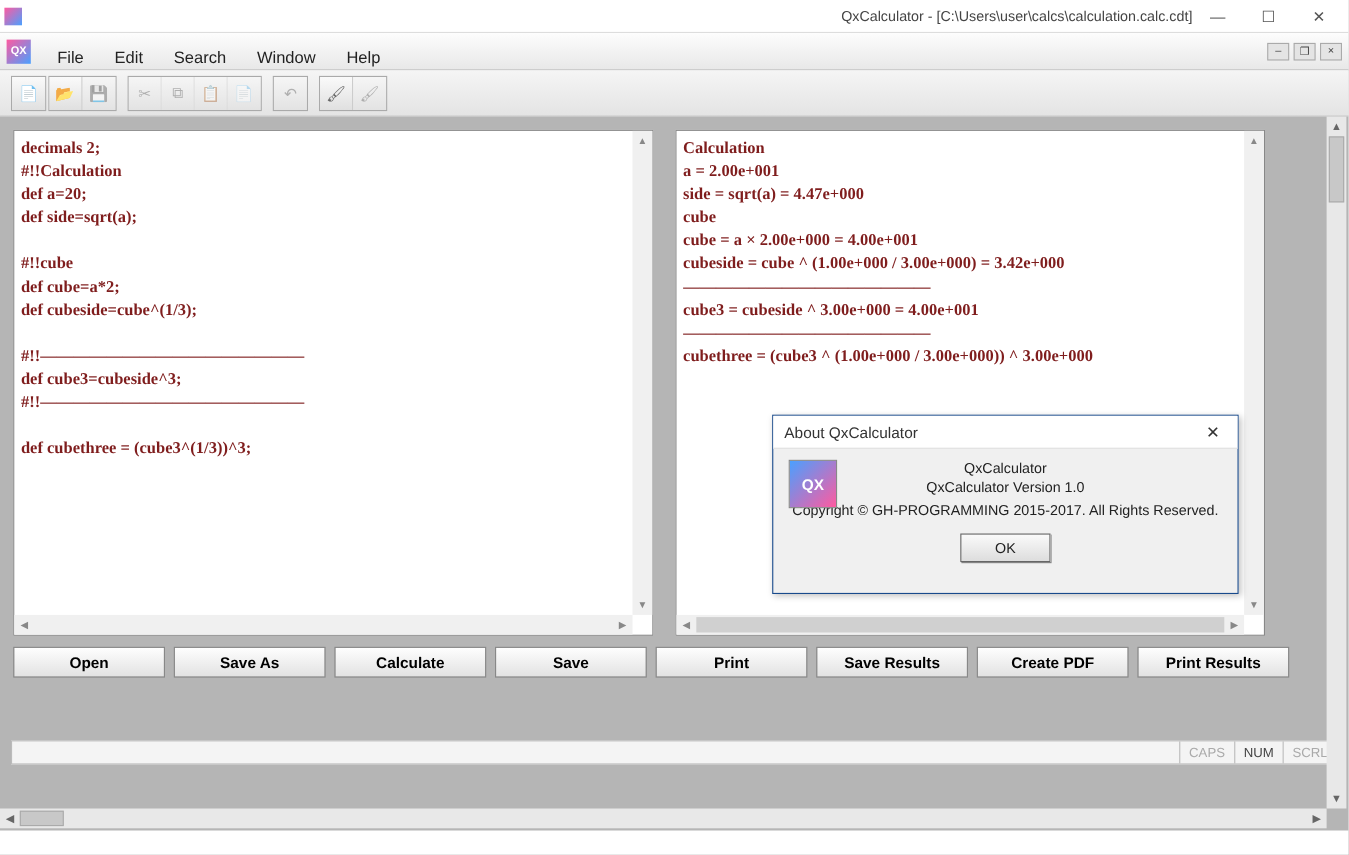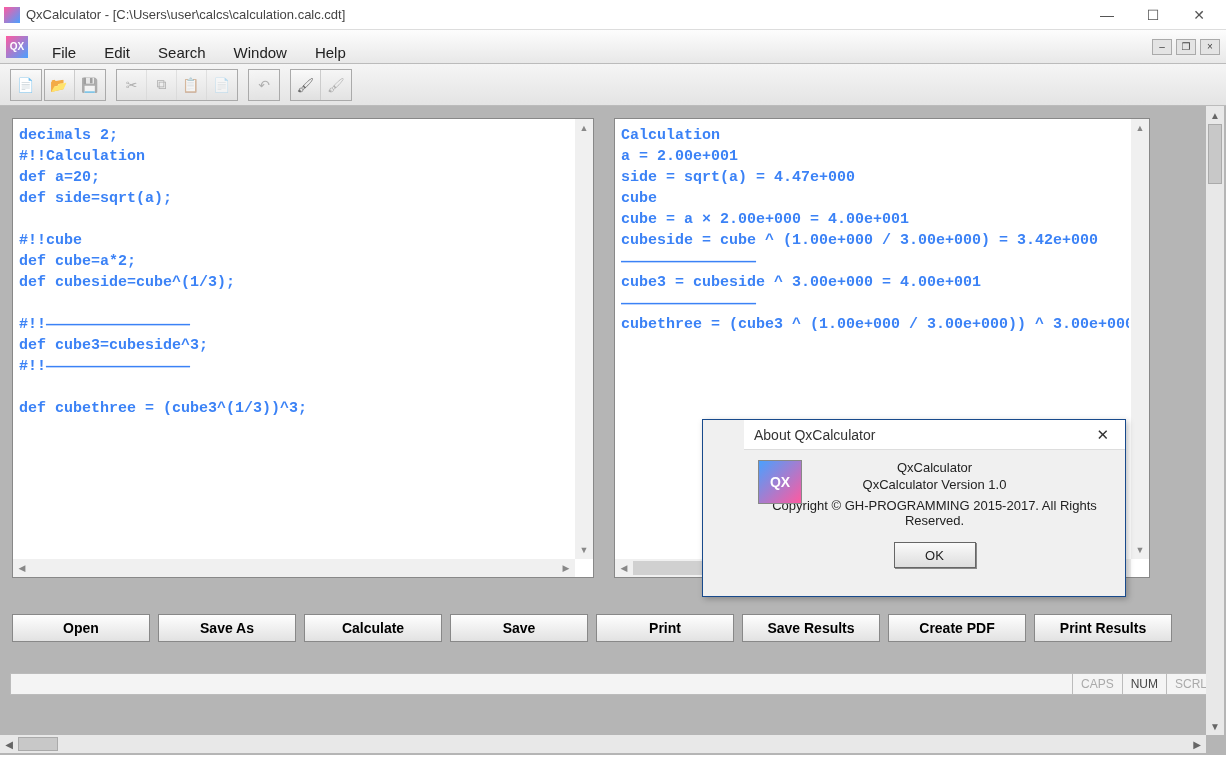--- a/index.html
+++ b/index.html
@@ -1,20 +1,20 @@
 <!DOCTYPE html>
 <html><head>
 <meta charset="utf-8">
 <style>
 * { box-sizing: border-box; margin: 0; padding: 0; }
 body { font-family: "Segoe UI", Tahoma, sans-serif; font-size: 13px; background: #fff; width: 1226px; height: 777px; overflow: hidden; position: relative; }
 
 .titlebar { height: 30px; background: #fff; display: flex; align-items: center; padding: 0 4px; border-bottom: 1px solid #ddd; }
 .titlebar-icon { width: 16px; height: 16px; background: linear-gradient(135deg,#ff5aa0,#4aa0ff); margin-right: 6px; }
-.titlebar-title { flex: 1; color: #444; font-size: 13px; }
+.titlebar-title { flex: 1; color: #444; font-size: 13px; text-align: right; }
 .winctl { display: flex; }
 .winctl div { width: 46px; height: 28px; display: flex; align-items: center; justify-content: center; color: #555; font-size: 14px; }
 
 .menubar { height: 34px; background: linear-gradient(#fdfdfd,#e8e8e8); display: flex; align-items: center; padding: 0 6px; border-bottom: 1px solid #bbb; }
 .menubar-icon { width: 22px; height: 22px; background: linear-gradient(135deg,#ff5aa0,#4aa0ff); margin-right: 10px; display:flex;align-items:center;justify-content:center;color:#fff;font-weight:bold;font-size:10px;}
 .menu-item { padding: 4px 14px; color: #222; font-size: 15px; cursor: default; margin-top: 12px; }
 .mdi-controls { margin-left: auto; display: flex; gap: 4px; }
 .mdi-controls div { width: 20px; height: 16px; background: #e4e4e4; border: 1px solid #aaa; display:flex;align-items:center;justify-content:center;font-size:10px;color:#444;}
 
 .toolbar { height: 42px; background: linear-gradient(#f5f5f5,#e4e4e4); border-bottom: 1px solid #bbb; display: flex; align-items: center; padding: 0 10px; gap: 2px; }
@@ -31,38 +31,38 @@
 .scrollbar-v .arrow.up{top:0;} .scrollbar-v .arrow.down{bottom:0;}
 .scrollbar-h { position:absolute; left:0; right:20px; bottom:2px; height:18px; background:#e8e8e8; }
 .scrollbar-h .arrow{position:absolute;width:18px;top:0;bottom:0;display:flex;align-items:center;justify-content:center;font-size:10px;color:#666;}
 .scrollbar-h .arrow.left{left:0;} .scrollbar-h .arrow.right{right:0;}
 .scrollbar-h .thumb{position:absolute;top:2px;bottom:2px;left:18px;width:40px;background:#c8c8c8;border:1px solid #aaa;}
 
 .panels { display: flex; gap: 20px; }
 .panel { background: #fff; border: 1px solid #888; position: relative; }
 .panel-left { width: 582px; height: 460px; }
 .panel-right { width: 536px; height: 460px; }
-.panel-content { position:absolute; left:6px; top:6px; right:20px; bottom:20px; font-family: Liberation Mono, monospace; font-size: 15px; font-weight: bold; line-height: 21px; white-space: pre; color: #3b82f6; overflow:hidden;}
+.panel-content { position:absolute; left:6px; top:6px; right:20px; bottom:20px; font-family: Liberation Serif, serif; font-size: 15px; font-weight: bold; line-height: 21px; white-space: pre; color: #7f1d1d; overflow:hidden;}
 .panel-sb-v { position:absolute; right:0; top:0; bottom:18px; width:18px; background:#f0f0f0;}
 .panel-sb-v .ar{position:absolute;left:0;right:0;height:18px;display:flex;align-items:center;justify-content:center;font-size:9px;color:#888;}
 .panel-sb-v .ar.u{top:0;} .panel-sb-v .ar.d{bottom:0;}
 .panel-sb-h { position:absolute; left:0; right:18px; bottom:0; height:18px; background:#f0f0f0;}
 .panel-sb-h .ar{position:absolute;top:0;bottom:0;width:18px;display:flex;align-items:center;justify-content:center;font-size:9px;color:#888;}
 .panel-sb-h .ar.l{left:0;} .panel-sb-h .ar.r{right:0;}
 .panel-sb-h .th{position:absolute;top:2px;bottom:2px;left:18px;right:18px;background:#d0d0d0;}
 
-.button-row { display: flex; gap: 8px; margin-top: 36px; }
+.button-row { display: flex; gap: 8px; margin-top: 10px; }
 .big-btn { width: 138px; height: 28px; background: linear-gradient(#fefefe,#e2e2e2); border: 1px solid #888; font-weight: bold; font-size: 14px; display: flex; align-items: center; justify-content: center; cursor: default; }
 
 .statusbar { position: absolute; left:10px; right:10px; bottom:60px; height:22px; background:#f4f4f4; border:1px solid #bbb; display:flex; align-items:center;}
 .status-left{flex:1;}
 .status-ind { padding:0 8px; border-left:1px solid #bbb; color:#444; font-size:12px; height:100%; display:flex;align-items:center;}
 .status-ind.dim{color:#aaa;}
 
-.dialog { position: absolute; left: 702px; top: 419px; width: 424px; background: #f0f0f0; border: 1px solid #184a8c; box-shadow: 2px 2px 6px rgba(0,0,0,0.25); padding-left: 41px; }
+.dialog { position: absolute; left: 702px; top: 377px; width: 424px; background: #f0f0f0; border: 1px solid #184a8c; box-shadow: 2px 2px 6px rgba(0,0,0,0.25); }
 .dialog-title { height: 30px; display: flex; align-items: center; padding: 0 10px; background:#fff; border-bottom:1px solid #ddd;}
 .dialog-title span { flex:1; color:#333; font-size:14px;}
 .dialog-close { font-size:15px; color:#333; cursor:default; padding:2px 6px;}
 .dialog-body { padding: 10px 16px 16px; text-align: center; color:#222; font-size:13px; position:relative;}
 .dialog-icon { position:absolute; left:14px; top:10px; width:44px; height:44px; background:linear-gradient(135deg,#4aa0ff,#ff5aa0); display:flex;align-items:center;justify-content:center;color:#fff;font-weight:bold;font-size:14px;border:1px solid #888;}
 .dialog-text { margin-left:0; }
 .dialog-text div{margin-bottom:2px;}
 .dialog-ok { margin: 14px auto 12px; width: 82px; height: 26px; background:linear-gradient(#fafafa,#ddd); border:1px solid #666; display:flex;align-items:center;justify-content:center; box-shadow: 1px 1px 0 #888;}
 </style>
 </head>

